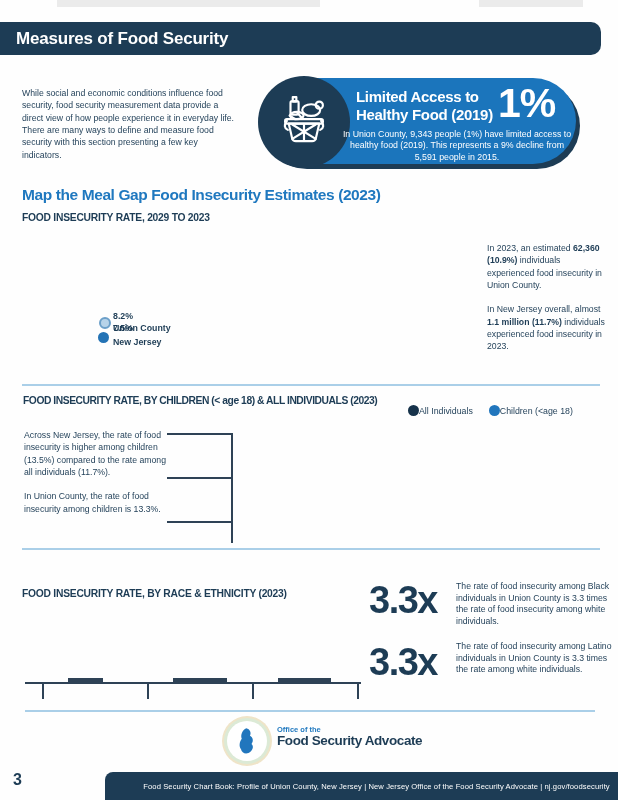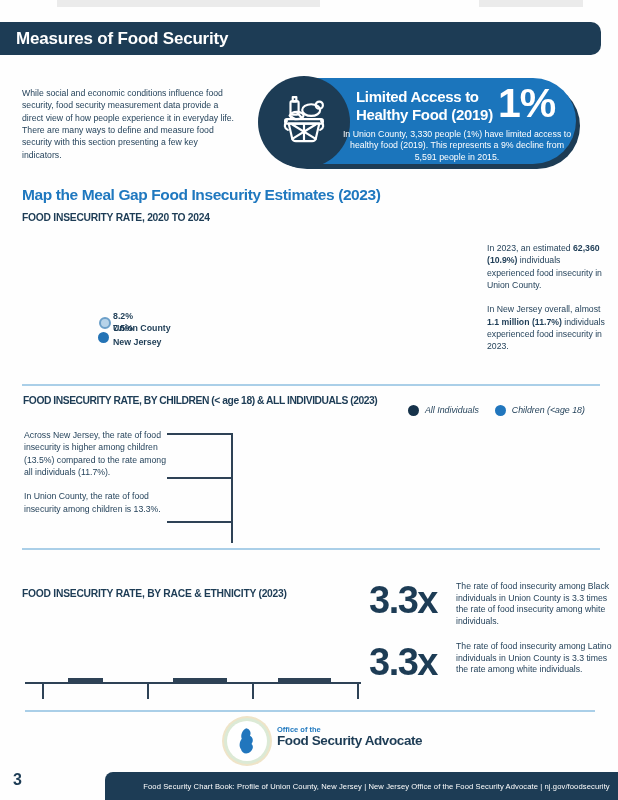--- a/index.html
+++ b/index.html
@@ -32,21 +32,21 @@
   .mk{border-radius:50%;}
   .mk1{left:99px;top:317px;width:8px;height:8px;background:#b7d3e9;border:2px solid #6b9fc9;}
   .mk2{left:98px;top:332px;width:11px;height:11px;background:#2473b5;}
   .lg-txt{font-weight:bold;font-size:8.8px;color:#1d3c55;white-space:nowrap;}
   
   .note{left:487px;top:242px;width:122px;font-size:8.7px;line-height:1.42;}
   .note p{margin:0 0 12px 0;}
   .divider{left:22px;width:578px;height:2px;background:#aacfe8;}
   
   .legend-row{left:408px;top:405px;display:flex;gap:16px;align-items:center;font-size:8.8px;}
-  .legend-item{display:flex;gap:6px;align-items:flex-start;font-style:italic;}
+  .legend-item{display:flex;align-items:center;}
   .dot{width:11px;height:11px;border-radius:50%;}
   .child-text{left:24px;top:429px;width:147px;font-size:8.7px;line-height:1.42;}
   .child-text p{margin:0 0 12px 0;}
   .chartline{background:#2e4256;}
   
   .stat-value{font-weight:bold;font-size:38px;letter-spacing:-1.5px;color:#1d3c55;}
   .stat-text{width:158px;font-size:8.7px;line-height:1.35;}
   
   .logo{left:225px;top:719px;width:200px;height:48px;}
   .logo-circle{position:absolute;left:2px;top:2px;width:40px;height:40px;border-radius:50%;
@@ -91,25 +91,25 @@
           <path d="M17 35 L43 51 M43 35 L17 51 M30 35 L30 53"></path>
           <path d="M11 31 Q6 38 12 41 M49 31 Q54 38 48 41"></path>
         </svg>
       </span>
     </div>
     <div class="badge-title">
       <div>Limited Access to</div>
       <div>Healthy Food (2019)</div>
     </div>
     <div class="badge-value">1%</div>
-    <div class="badge-desc">In Union County, 3,330 people (1%) have limited access to healthy food (2019). This represents a 9% decline from 5,591 people in 2015.</div>
+    <div class="badge-desc">In Union County, 9,343 people (1%) have limited access to healthy food (2019). This represents a 9% decline from 5,591 people in 2015.</div>
   </div>
 
   <div class="abs h-blue">Map the Meal Gap Food Insecurity Estimates (2023)</div>
-  <div class="abs h-sub" style="left:22px;top:212px;">FOOD INSECURITY RATE, 2020 TO 2024</div>
+  <div class="abs h-sub" style="left:22px;top:212px;">FOOD INSECURITY RATE, 2029 TO 2023</div>
 
   <div class="abs mk mk1"></div>
   <div class="abs mk mk2"></div>
   <div class="abs lg-txt" style="left:113px;top:311px;">8.2%</div>
   <div class="abs lg-txt" style="left:113px;top:323px;">Union County</div>
   <div class="abs lg-txt" style="left:113px;top:323px;">7.5%</div>
   <div class="abs lg-txt" style="left:113px;top:337px;">New Jersey</div>
 
   <div class="abs note">
     <p><span>In 2023, an estimated </span><b>62,360 (10.9%)</b><span> individuals experienced food insecurity in Union County.</span></p>

